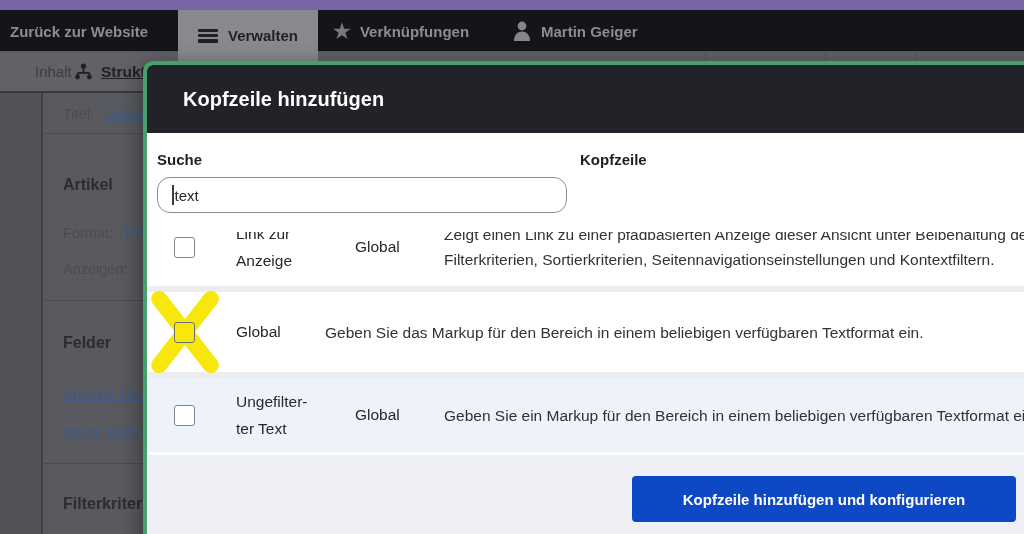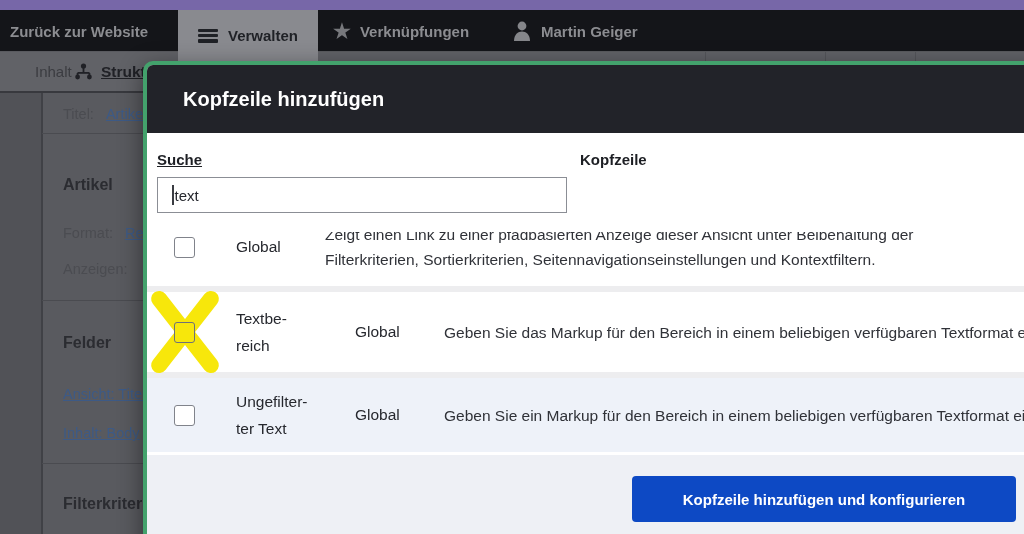--- a/index.html
+++ b/index.html
@@ -36,21 +36,21 @@
   
   .modal { position:absolute; left:143px; top:61px; width:1075px; height:560px; z-index:5;
            background:#fff; border:4px solid #43a26c; border-radius:10px; overflow:hidden;
            box-shadow:0 6px 24px rgba(0,0,0,.45); }
   .modal-header { height:68px; background:#222329; display:flex; align-items:center; padding-left:36px; }
   .modal-title { font-size:20px; font-weight:bold; color:#ffffff; }
   .modal-body { position:relative; height:488px; background:#fff; }
 
   .flabel { position:absolute; font-size:15px; font-weight:bold; color:#1d1f24; }
   .search-box { position:absolute; left:10px; top:44px; width:410px; height:36px; background:#fff;
-                border:1px solid #8b8e95; border-radius:0; display:flex; align-items:center; padding-left:14px; }
+                border:1px solid #8b8e95; border-radius:13px; display:flex; align-items:center; padding-left:14px; }
   .caret { width:1.5px; height:20px; background:#3a3c42; margin-right:1px; }
   .search-text { font-size:15px; color:#26282e; }
   .select-box { position:absolute; left:433px; top:44px; width:94px; height:36px; background:#fff;
                 border:1px solid #8b8e95; border-radius:3px; display:flex; align-items:center;
                 justify-content:center; gap:7px; font-size:15px; color:#26282e; }
 
   .table-clip { position:absolute; left:0; right:0; top:99px; height:220px; overflow:hidden; }
   .table-inner { margin-top:-24px; }
   .trow { display:flex; align-items:center; background:#fff; }
   .trow.alt { background:#eef2f9; }
@@ -154,48 +154,48 @@
   <a class="plink">Inhalt: Body</a>
 </div>
 <div class="panel-divider" style="top:463px;"></div>
 <div class="panel-heading" style="top:495px;">Filterkriterien</div>
 
 <div class="modal">
   <div class="modal-header">
     <span class="modal-title">Kopfzeile hinzufügen</span>
   </div>
   <div class="modal-body">
-    <span class="flabel" style="left:10px; top:18px;text-decoration:underline;">Suche</span>
+    <span class="flabel" style="left:10px; top:18px;">Suche</span>
     <div class="search-box">
       <span class="caret"></span>
       <span class="search-text">text</span>
     </div>
     <span class="flabel" style="left:433px; top:18px;">Kopfzeile</span>
 
     <div class="table-clip">
       <div class="table-inner" id="table-inner">
           <div class="trow" style="height: 78px;">
     <div class="cell c-check">
       <div class="checkbox"></div>
     </div>
+    <div class="cell c-title rowgap">Link zur
+Anzeige</div>
     <div class="cell c-cat">Global</div>
     <div class="cell c-desc">Zeigt einen Link zu einer pfadbasierten Anzeige dieser Ansicht unter Beibehaltung der
 Filterkriterien, Sortierkriterien, Seitennavigationseinstellungen und Kontextfiltern.</div>
   </div>
           <div class="tsep"></div>
           <div class="trow" style="height: 80px;">
     <div class="cell c-check">
               <div class="xmark">
                 <div class="xstroke a"></div>
                 <div class="xstroke b"></div>
               </div>
       <div class="checkbox transparent"></div>
     </div>
-    <div class="cell c-title rowgap">Textbe-
-reich</div>
     <div class="cell c-cat">Global</div>
     <div class="cell c-desc">Geben Sie das Markup für den Bereich in einem beliebigen verfügbaren Textformat ein.</div>
   </div>
           <div class="tsep"></div>
           <div class="trow alt" style="height: 74px;">
     <div class="cell c-check">
       <div class="checkbox"></div>
     </div>
     <div class="cell c-title rowgap">Ungefilter-
 ter Text</div>

